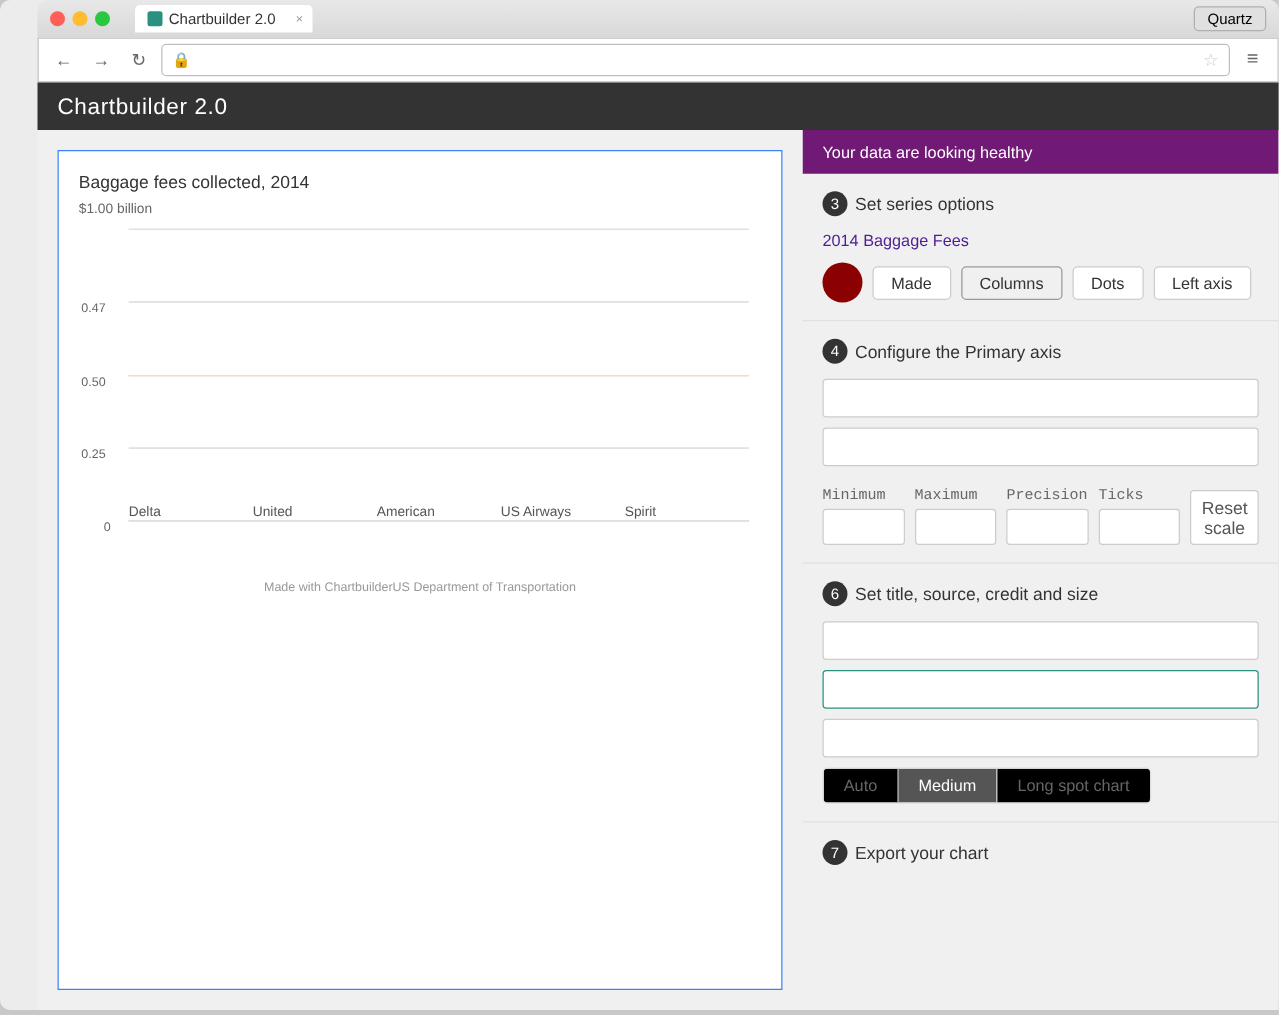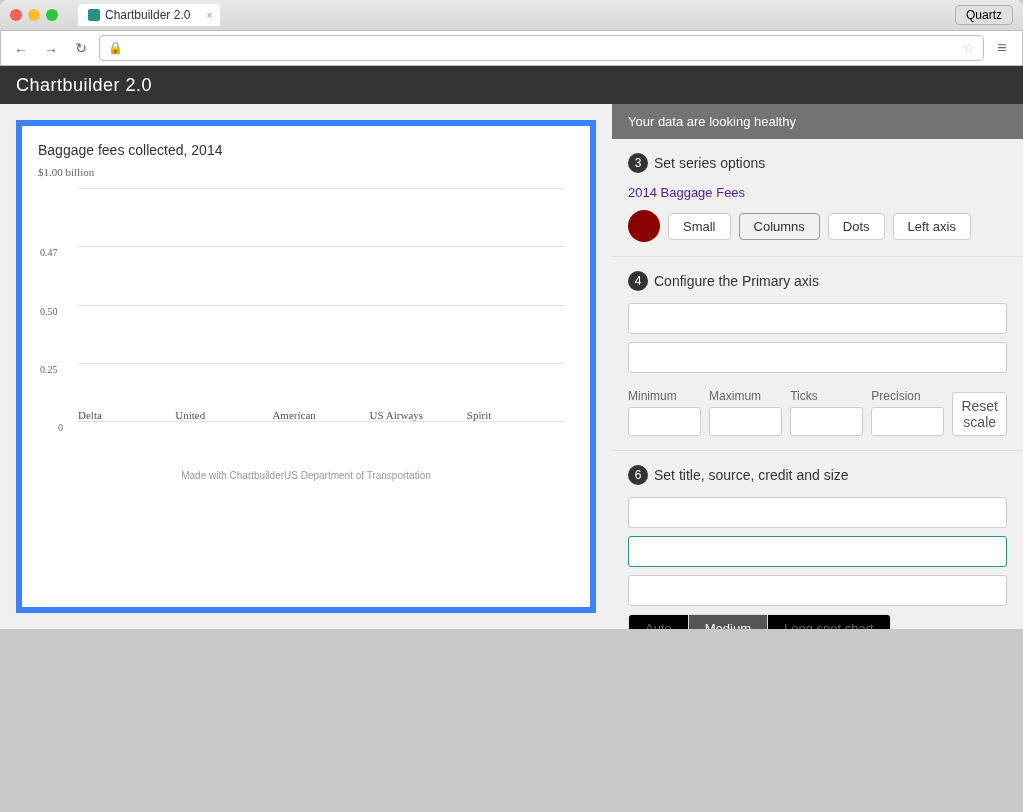--- a/index.html
+++ b/index.html
@@ -1,19 +1,19 @@
 <!DOCTYPE html>
 <html><head>
   <meta charset="utf-8">
   <style>
     * { box-sizing: border-box; margin: 0; padding: 0; }
     body { font-family: -apple-system, BlinkMacSystemFont, 'Helvetica Neue', Arial, sans-serif; background: #c8c8c8; width: 1023px; height: 812px; overflow: hidden; }
 
     
-    .browser-window { width: 1023px; height: 629px; background: #ececec; border-radius: 8px; display: flex; flex-direction: column; }
+    .browser-window { width: 1023px; height: 808px; background: #ececec; border-radius: 8px; display: flex; flex-direction: column; padding-left: 30px; }
     .browser-titlebar { background: linear-gradient(to bottom, #e8e8e8, #d8d8d8); height: 30px; display: flex; align-items: center; padding: 0 10px; border-radius: 8px 8px 0 0; position: relative; }
     .browser-dots { display: flex; gap: 6px; }
     .browser-dot { width: 12px; height: 12px; border-radius: 50%; }
     .dot-red { background: #ff5f57; }
     .dot-yellow { background: #febc2e; }
     .dot-green { background: #28c840; }
     .browser-tab { background: white; border-radius: 4px 4px 0 0; padding: 4px 30px 4px 10px; font-size: 12px; color: #333; display: flex; align-items: center; gap: 5px; margin-left: 20px; position: relative; height: 22px; }
     .browser-tab .tab-favicon { width: 12px; height: 12px; background: #888; border-radius: 2px; }
     .browser-tab .tab-close { position: absolute; right: 8px; color: #999; font-size: 10px; cursor: pointer; }
     .browser-nav { background: white; border: 1px solid #c0c0c0; height: 36px; display: flex; align-items: center; padding: 0 8px; gap: 6px; }
@@ -22,57 +22,57 @@
     .address-bar input { border: none; outline: none; font-size: 13px; flex: 1; }
     .quartz-btn { background: #e0e0e0; border: 1px solid #b0b0b0; border-radius: 4px; padding: 2px 10px; font-size: 12px; cursor: pointer; }
 
     
     .app-header { background: #333; height: 38px; display: flex; align-items: center; padding: 0 16px; }
     .app-title { color: white; font-size: 18px; font-weight: 300; letter-spacing: 0.5px; }
 
     .app-body { display: flex; flex: 1; background: #f0f0f0; overflow: hidden; }
 
     
-    .chart-panel { width: 580px; background: white; border: 6px solid #3b82f6; margin: 16px; padding: 16px; flex-shrink: 0; }
+    .chart-panel { width: 580px; background: white; border: 1px solid #3b82f6; margin: 16px; padding: 16px; flex-shrink: 0; }
     .chart-title { font-size: 14px; color: #333; margin-bottom: 8px; }
 
-    .chart-area { position: relative; width: 100%; height: 300px; font-family: Liberation Serif, serif; }
+    .chart-area { position: relative; width: 100%; height: 300px; }
     .y-axis-label { font-size: 11px; color: #666; position: absolute; top: 0; left: 0; }
     .chart-grid { position: absolute; top: 22px; left: 40px; right: 10px; bottom: 45px; }
     .grid-line { position: absolute; left: 0; right: 0; border-top: 1px solid #e0e0e0; display: flex; align-items: flex-end; }
     .grid-label { font-size: 10px; color: #666; position: absolute; left: -38px; transform: translateY(50%); }
     .bars-container { position: absolute; top: 0; left: 0; right: 0; bottom: 0; display: flex; align-items: flex-end; justify-content: space-around; padding-bottom: 0; }
     .bar-group { display: flex; flex-direction: column; align-items: flex-start; flex: 1; }
     .bar { background: #8b0000; width: 50px; }
     .bar-label { font-size: 11px; color: #555; margin-top: 6px; text-align: center; }
 
     .chart-footer { display: flex; justify-content: center; margin-top: 4px; }
     .chart-credit { font-size: 10px; color: #999; }
     .chart-source { font-size: 10px; color: #999; }
 
     
     .right-panel { flex: 1; overflow-y: auto; padding: 0 0 16px 0; }
 
-    .status-bar { background: #737373; color: white; padding: 10px 16px; font-size: 13px; font-weight: 500; }
+    .status-bar { background: #701a75; color: white; padding: 10px 16px; font-size: 13px; font-weight: 500; }
 
     .panel-section { padding: 14px 16px; border-bottom: 1px solid #e0e0e0; }
     .section-header { font-size: 14px; color: #333; margin-bottom: 12px; display: flex; align-items: center; gap: 6px; }
     .section-number { width: 20px; height: 20px; background: #333; color: white; border-radius: 50%; font-size: 12px; display: flex; align-items: center; justify-content: center; flex-shrink: 0; }
 
     .series-label { color: #4c1d95; font-size: 13px; font-weight: 500; margin-bottom: 10px; cursor: pointer; }
 
     .series-options { display: flex; align-items: center; gap: 8px; }
     .color-circle { width: 32px; height: 32px; background: #8b0000; border-radius: 50%; cursor: pointer; flex-shrink: 0; }
     .option-btn { padding: 5px 14px; border: 1px solid #ccc; border-radius: 4px; background: white; font-size: 13px; cursor: pointer; color: #333; }
     .option-btn.active { background: #f0f0f0; border-color: #999; font-weight: 500; }
 
     .axis-input { width: 100%; border: 1px solid #ccc; border-radius: 3px; padding: 7px 10px; font-size: 13px; margin-bottom: 8px; outline: none; }
 
     .axis-grid { display: grid; grid-template-columns: 1fr 1fr 1fr 1fr auto; gap: 8px; align-items: start; margin-top: 8px; }
-    .axis-col-label { font-size: 12px; color: #666; margin-bottom: 4px; }
+    .axis-col-label { font-size: 12px; color: #666; margin-bottom: 4px; font-family: Liberation Mono, monospace; }
     .axis-col-input { width: 100%; border: 1px solid #ccc; border-radius: 3px; padding: 6px 8px; font-size: 13px; text-align: center; outline: none; }
     .reset-scale-btn { font-size: 14px; color: #555; border: 1px solid #ccc; border-radius: 3px; padding: 5px 8px; background: white; cursor: pointer; white-space: pre-line; text-align: center; align-self: end; }
 
     .size-options { display: flex; gap: 0; border: 1px solid #ddd; border-radius: 4px; overflow: hidden; width: fit-content; }
     .size-btn { padding: 6px 16px; background: #000000; border: none; border-right: 1px solid #ddd; font-size: 13px; cursor: pointer; color: #666; }
     .size-btn:last-child { border-right: none; }
     .size-btn.active { background: #555; color: white; font-weight: 500; }
 
     .export-section { padding: 14px 16px; }
 
@@ -182,21 +182,21 @@
       </div>
 
       <div class="panel-section">
         <div class="section-header">
           <div class="section-number">3</div>
           <span>Set series options</span>
         </div>
         <div class="series-label">2014 Baggage Fees</div>
         <div class="series-options">
           <div class="color-circle"></div>
-          <button class="option-btn">Small</button>
+          <button class="option-btn">Made</button>
           <button class="option-btn active">Columns</button>
           <button class="option-btn">Dots</button>
           <button class="option-btn">Left axis</button>
         </div>
       </div>
 
       <div class="panel-section">
         <div class="section-header">
           <div class="section-number">4</div>
           <span>Configure the Primary axis</span>
@@ -206,25 +206,25 @@
         <div class="axis-grid">
           <div>
             <div class="axis-col-label">Minimum</div>
             <input class="axis-col-input" type="text" style="">
           </div>
           <div>
             <div class="axis-col-label">Maximum</div>
             <input class="axis-col-input" type="text" style="">
           </div>
           <div>
+            <div class="axis-col-label">Precision</div>
+            <input class="axis-col-input" type="text" style="">
+          </div>
+          <div>
             <div class="axis-col-label">Ticks</div>
-            <input class="axis-col-input" type="text" style="">
-          </div>
-          <div>
-            <div class="axis-col-label">Precision</div>
             <input class="axis-col-input" type="text" style="">
           </div>
           <button class="reset-scale-btn">Reset
 scale</button>
         </div>
       </div>
 
       <div class="panel-section">
         <div class="section-header">
           <div class="section-number">6</div>

